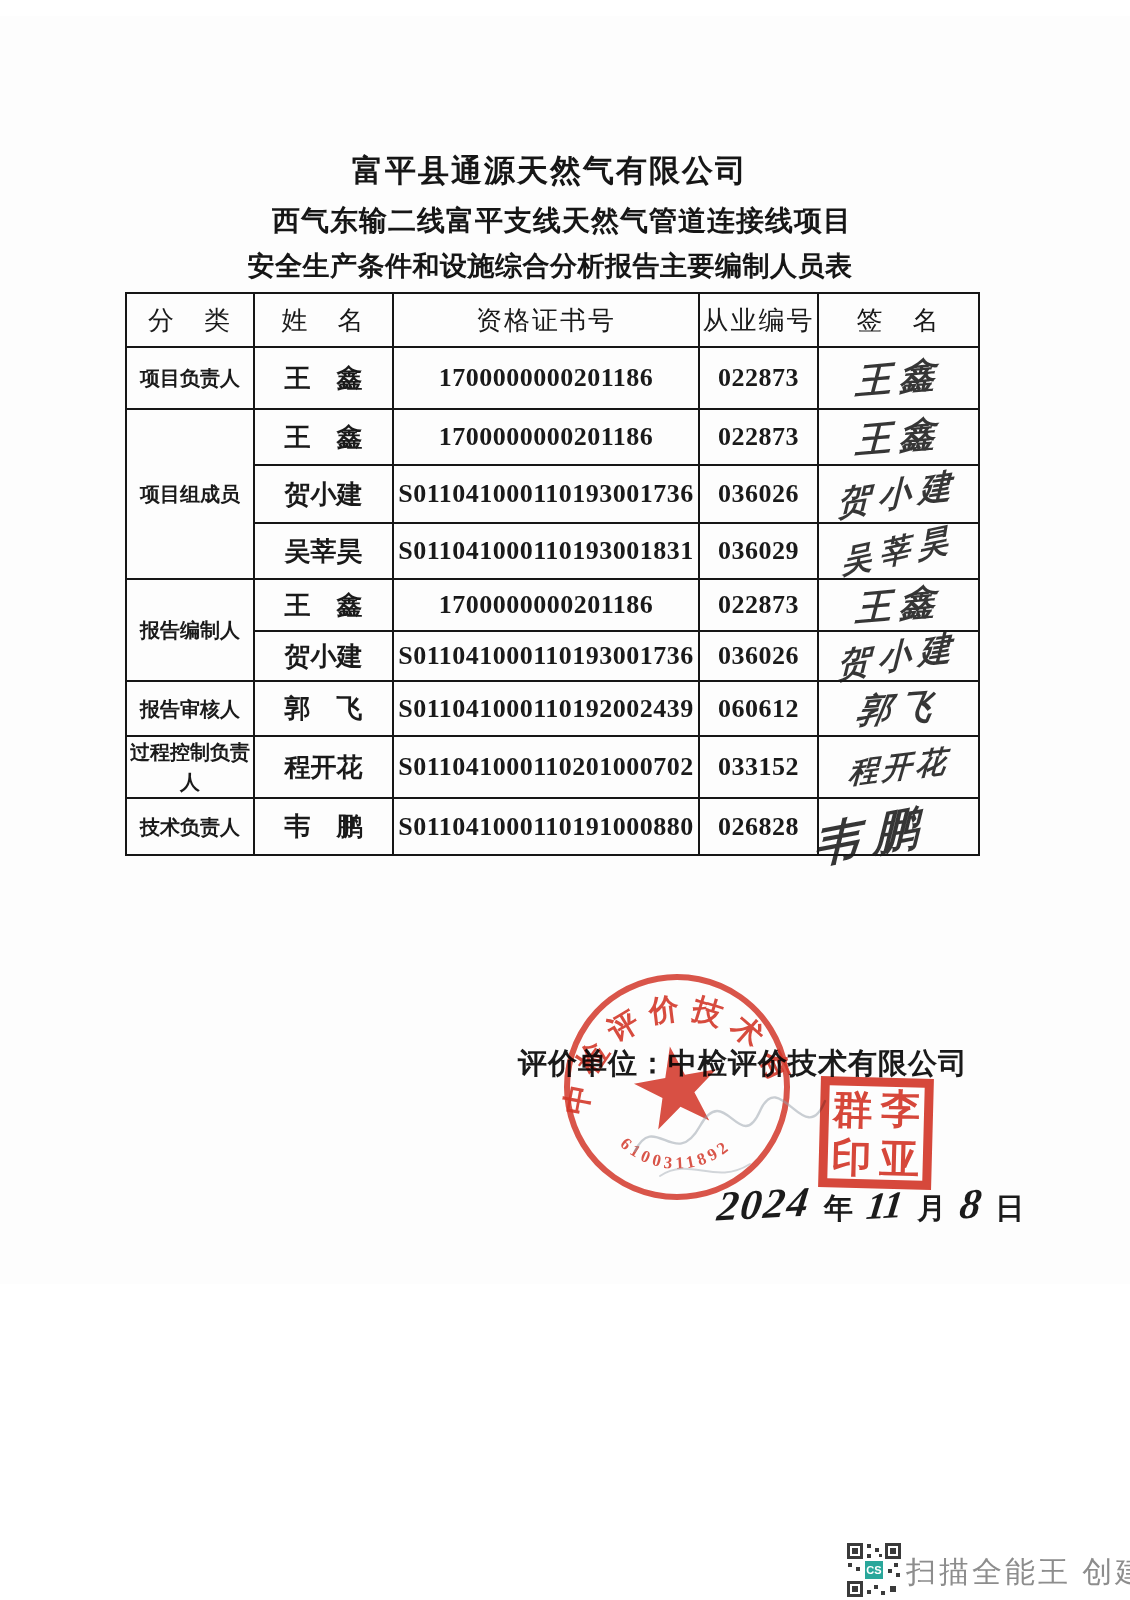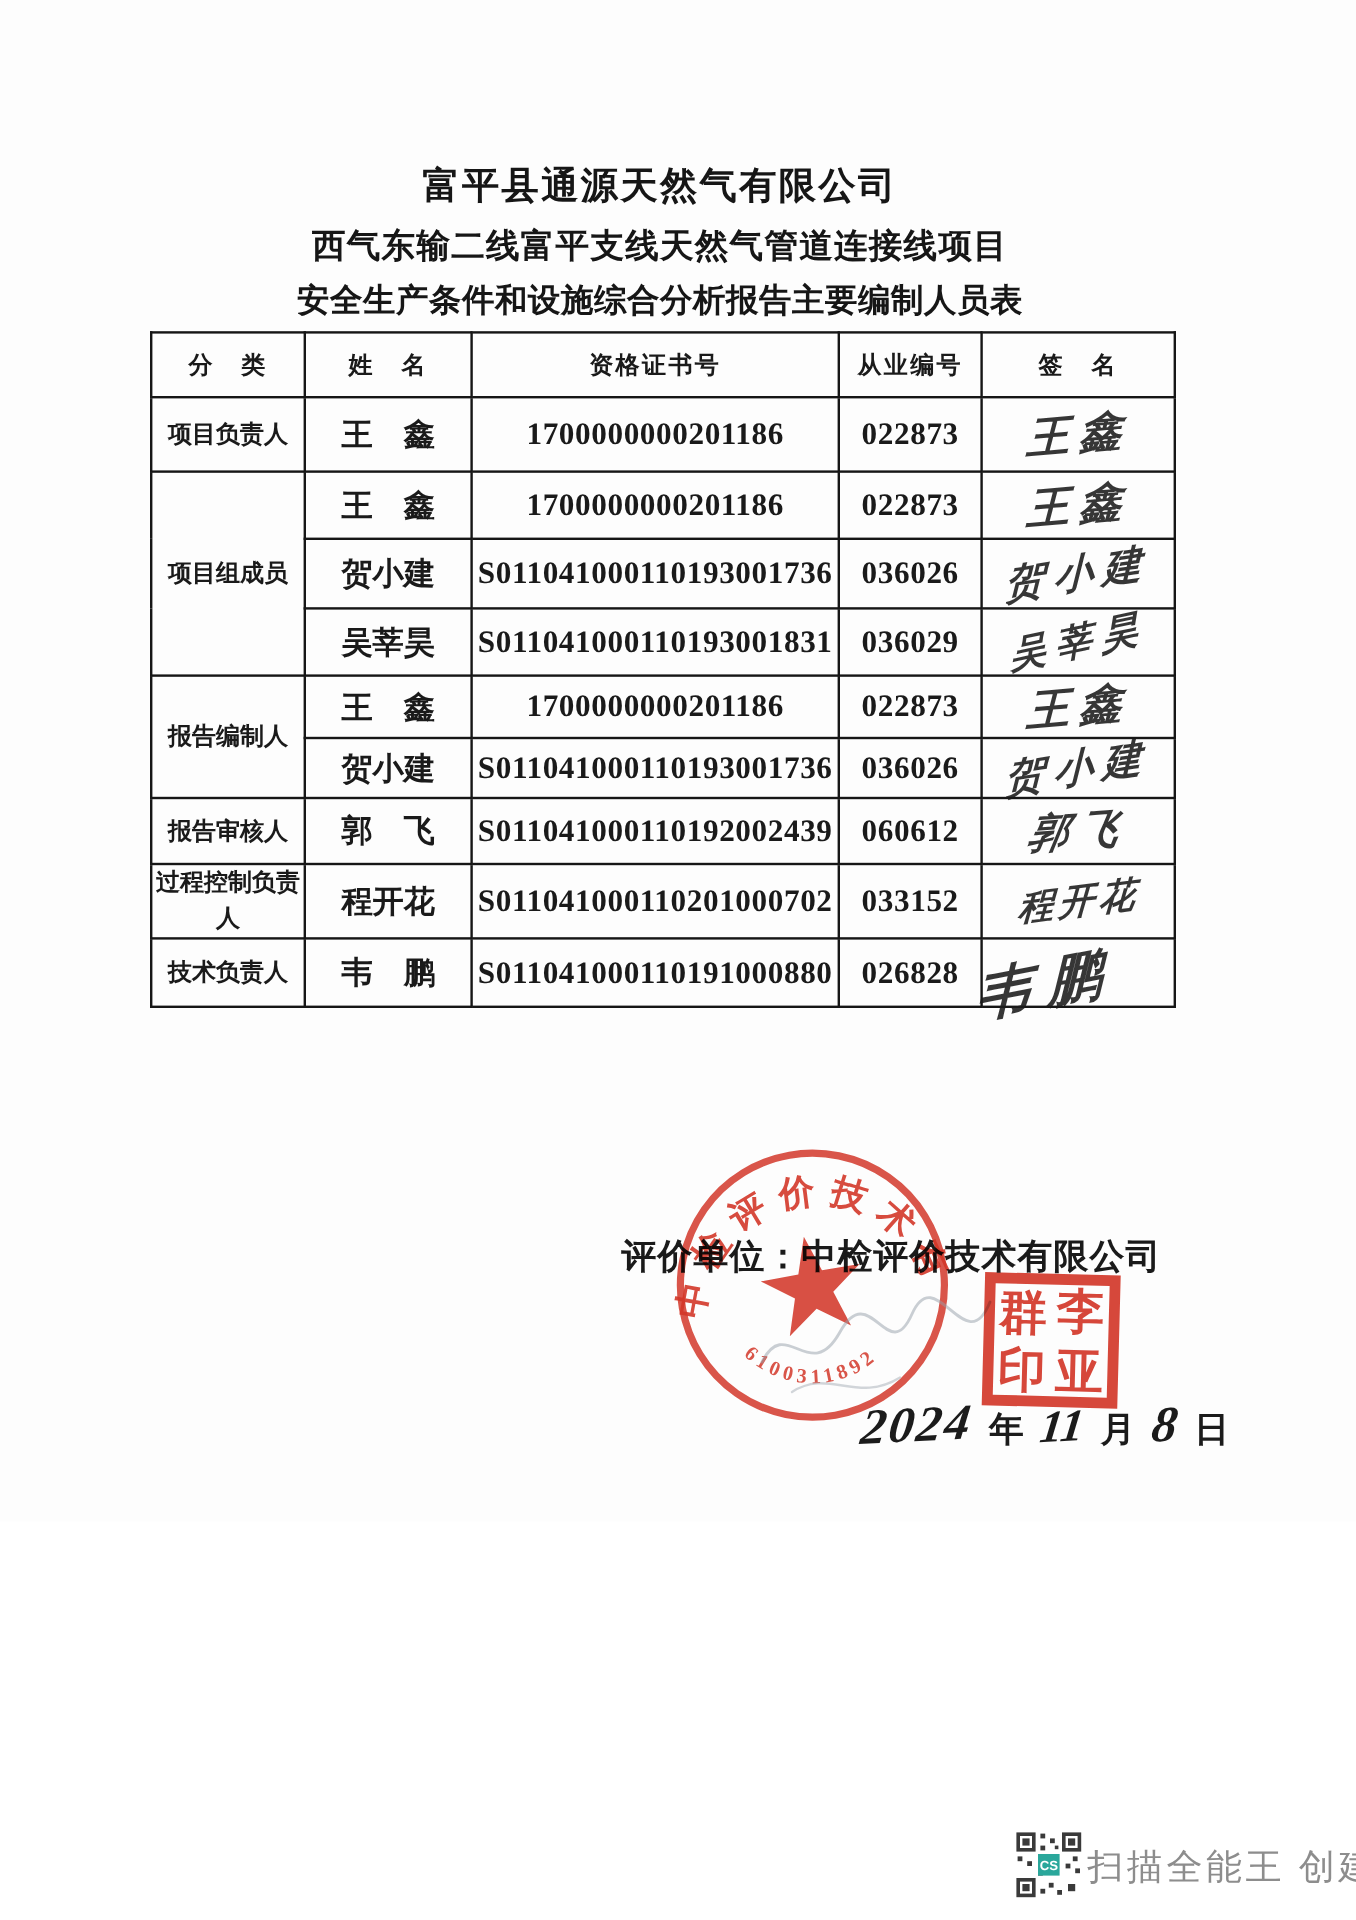--- a/index.html
+++ b/index.html
@@ -5,45 +5,45 @@
   html,body{margin:0;padding:0;}
   body{
     width:1130px;height:1600px;
     background:#ffffff;
     font-family:"Liberation Sans", sans-serif;
     color:#1a1a1a;
     position:relative;
     overflow:hidden;
   }
   .scan-page{
-    position:absolute;left:0;top:0;width:1130px;height:1268px;
+    position:absolute;left:0;top:16px;width:1130px;height:1268px;
     background:#fdfdfd;
   }
   
   .title{
     position:absolute;left:0;width:1100px;text-align:center;
     font-weight:bold;color:#161616;white-space:nowrap;
   }
   .title-1{top:134px;font-size:31px;letter-spacing:2px;}
-  .title-2{top:186px;font-size:28px;letter-spacing:1px;}
+  .title-2{top:186px;font-size:28px;letter-spacing:1px;padding-left:12px;}
   .title-3{top:232px;font-size:27px;letter-spacing:0.5px;}
   
   table.people{
     position:absolute;left:125px;top:276px;width:853px;
     border-collapse:collapse;table-layout:fixed;
     background:transparent;
   }
   table.people th,table.people td{
     border:2.5px solid #161616;
     text-align:center;vertical-align:middle;
     padding:0 2px;
     overflow:visible;
   }
   table.people th{
-    font-size:20px;font-weight:bold;letter-spacing:2px;height:52px;text-align:center;
+    font-size:26px;font-weight:normal;letter-spacing:2px;height:52px;text-align:center;
   }
   td.cat{font-size:20px;font-weight:bold;line-height:30px;padding:2px 6px;}
   td.nm{font-size:26px;font-weight:bold;}
   td.cert,td.emp{
     font-family:"Liberation Serif", serif;
     font-size:26px;font-weight:bold;letter-spacing:0.5px;
   }
   td.sig-cell{position:relative;}
   .sig{
     display:inline-block;white-space:nowrap;

